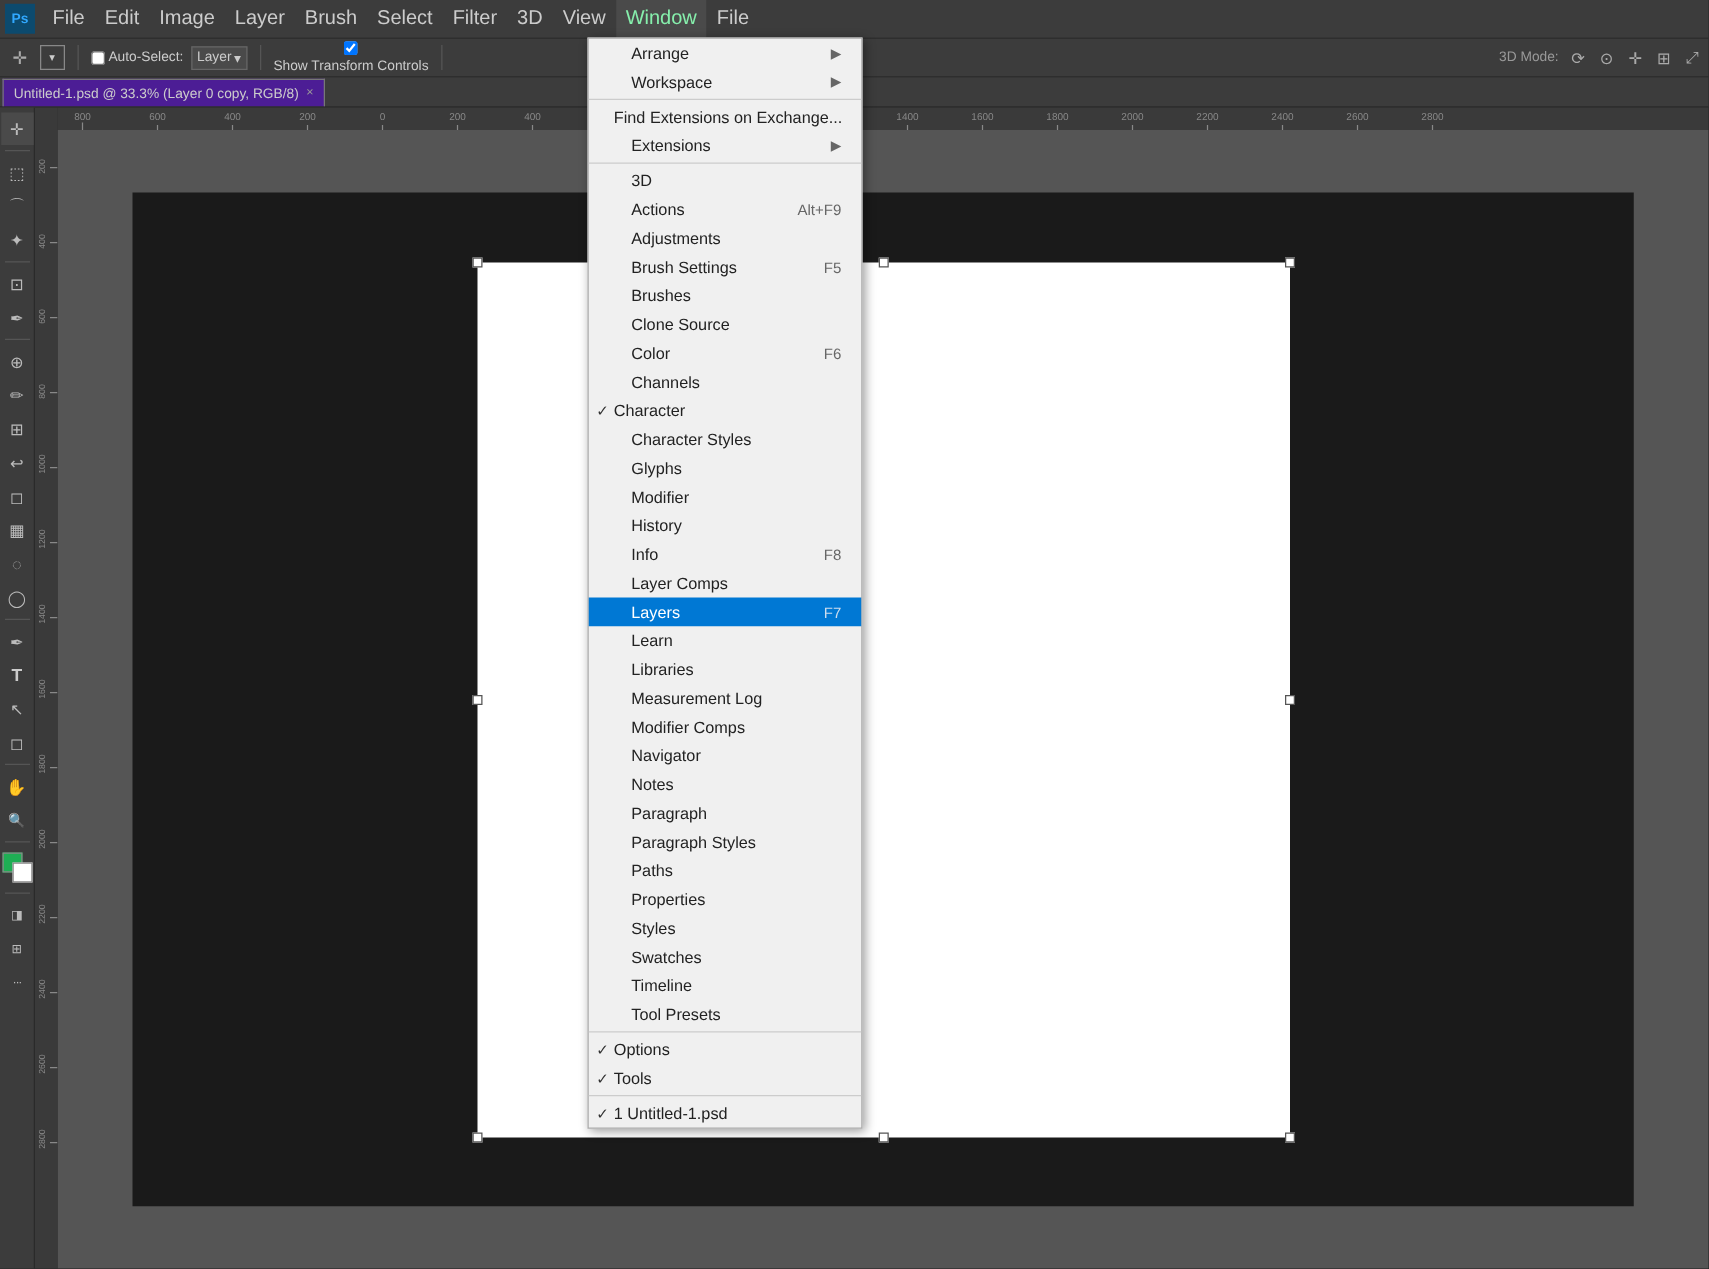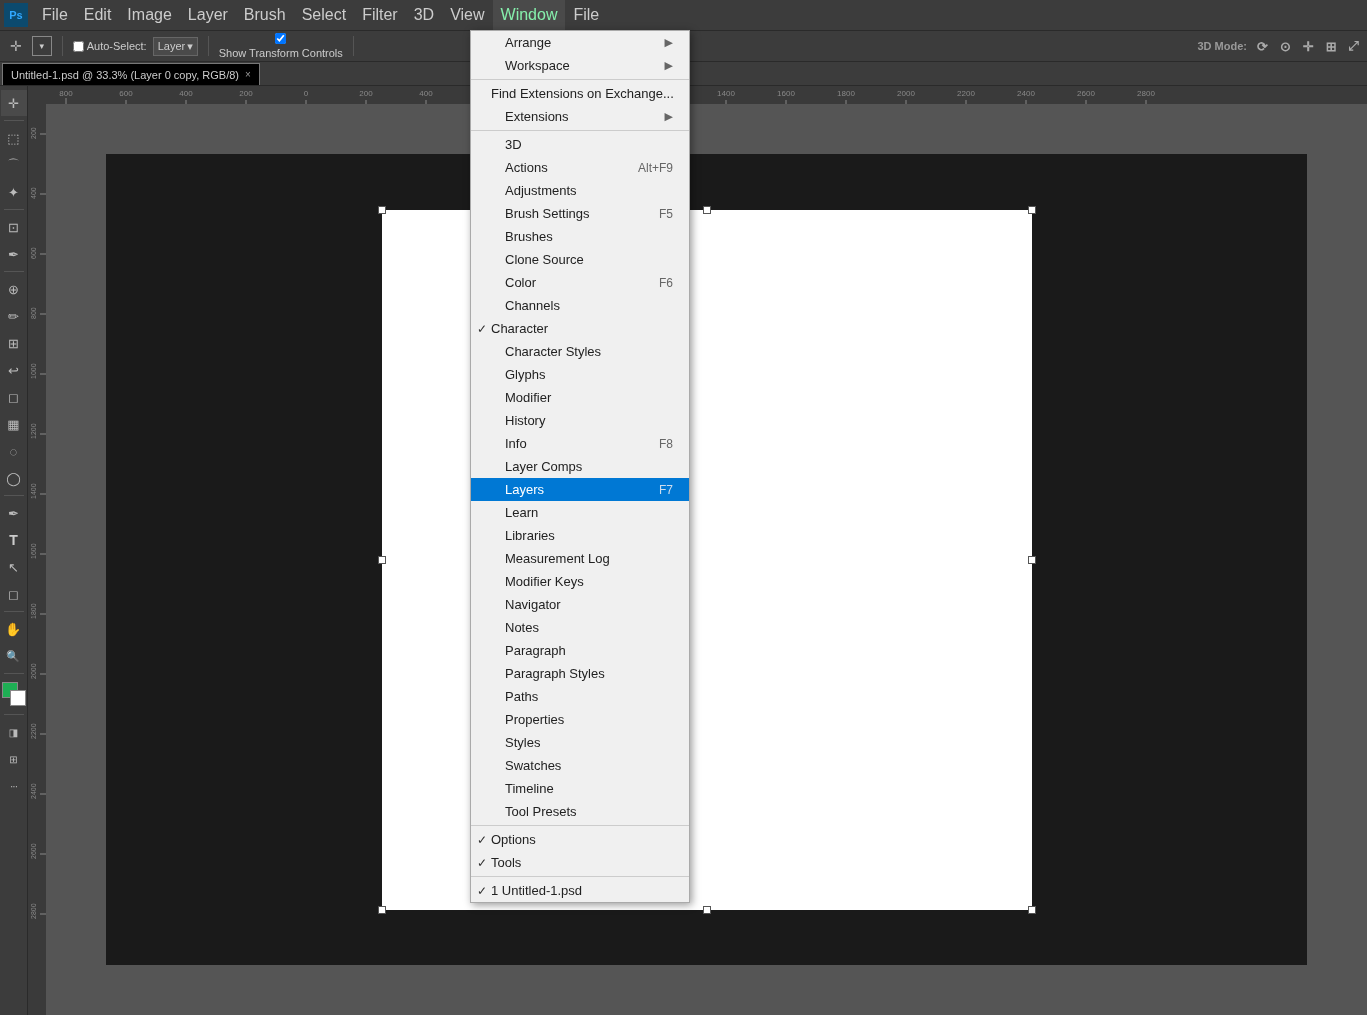--- a/index.html
+++ b/index.html
@@ -101,21 +101,20 @@
       gap: 3px;
       color: #ccc;
       font-size: 11px;
       flex-direction: column;
     }
     .right-tools {
       margin-left: auto;
       display: flex;
       align-items: center;
       gap: 8px;
-      font-weight: bold;
     }
     .mode-label {
       color: #999;
       font-size: 11px;
     }
     .tool-icon-btn {
       color: #aaa;
       font-size: 13px;
       padding: 2px;
       cursor: pointer;
@@ -266,21 +265,21 @@
     .tab-bar {
       height: 24px;
       background: #3c3c3c;
       display: flex;
       align-items: flex-end;
       padding-left: 2px;
       border-bottom: 1px solid #2a2a2a;
     }
     .doc-tab {
       height: 22px;
-      background: #000000;
+      background: #4c1d95;
       color: #ccc;
       font-size: 11px;
       display: flex;
       align-items: center;
       padding: 0 8px;
       gap: 6px;
       border-top: 1px solid #777;
       border-left: 1px solid #777;
       border-right: 1px solid #777;
       cursor: pointer;
@@ -663,21 +662,21 @@
     <span class="item-label">Libraries</span>
   </div>
 
   <div class="dropdown-item">
     <span class="check-mark"></span>
     <span class="item-label">Measurement Log</span>
   </div>
 
   <div class="dropdown-item">
     <span class="check-mark"></span>
-    <span class="item-label">Modifier Keys</span>
+    <span class="item-label">Modifier Comps</span>
   </div>
 
   <div class="dropdown-item">
     <span class="check-mark"></span>
     <span class="item-label">Navigator</span>
   </div>
 
   <div class="dropdown-item">
     <span class="check-mark"></span>
     <span class="item-label">Notes</span>

